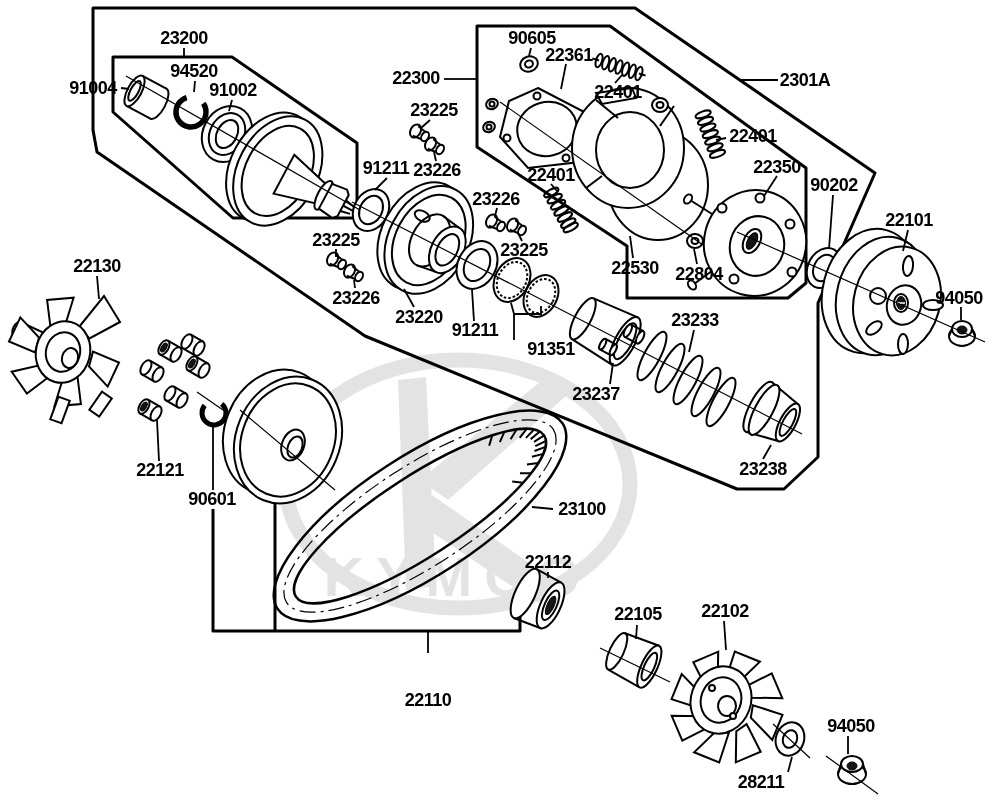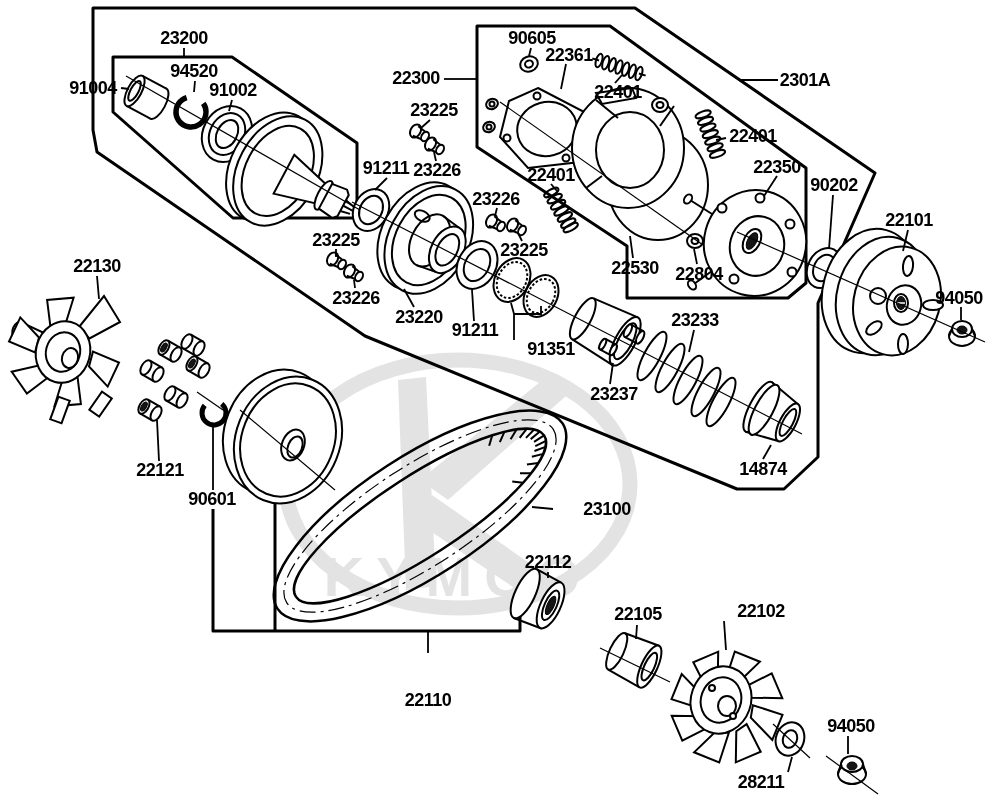--- a/index.html
+++ b/index.html
@@ -501,33 +501,33 @@
       <div class="part-label" style="left: 551px; top: 175px;">22401</div>
       <div class="part-label" style="left: 753px; top: 136px;">22401</div>
       <div class="part-label" style="left: 805px; top: 80px;">2301A</div>
       <div class="part-label" style="left: 777px; top: 167px;">22350</div>
       <div class="part-label" style="left: 834px; top: 185px;">90202</div>
       <div class="part-label" style="left: 909px; top: 220px;">22101</div>
       <div class="part-label" style="left: 959px; top: 298px;">94050</div>
       <div class="part-label" style="left: 635px; top: 268px;">22530</div>
       <div class="part-label" style="left: 699px; top: 274px;">22804</div>
       <div class="part-label" style="left: 695px; top: 320px;">23233</div>
-      <div class="part-label" style="left: 614px; top: 394px; text-align: right;">23237</div>
-      <div class="part-label" style="left: 763px; top: 469px;">14874</div>
+      <div class="part-label" style="left: 596px; top: 394px; text-align: right;">23237</div>
+      <div class="part-label" style="left: 763px; top: 469px;">23238</div>
       <div class="part-label" style="left: 336px; top: 240px;">23225</div>
       <div class="part-label" style="left: 356px; top: 298px;">23226</div>
       <div class="part-label" style="left: 496px; top: 199px;">23226</div>
       <div class="part-label" style="left: 524px; top: 250px;">23225</div>
       <div class="part-label" style="left: 419px; top: 317px;">23220</div>
       <div class="part-label" style="left: 475px; top: 330px;">91211</div>
       <div class="part-label" style="left: 515px; top: 349px; margin-left: 36px;">91351</div>
       <div class="part-label" style="left: 97px; top: 266px;">22130</div>
       <div class="part-label" style="left: 160px; top: 470px;">22121</div>
       <div class="part-label" style="left: 212px; top: 499px; text-align: right;">90601</div>
-      <div class="part-label" style="left: 582px; top: 509px; margin-left: 25px;">23100</div>
+      <div class="part-label" style="left: 582px; top: 509px;">23100</div>
       <div class="part-label" style="left: 548px; top: 562px;">22112</div>
       <div class="part-label" style="left: 428px; top: 700px;">22110</div>
       <div class="part-label" style="left: 638px; top: 614px; text-align: right;">22105</div>
-      <div class="part-label" style="left: 725px; top: 611px; margin-left: 36px;">22102</div>
+      <div class="part-label" style="left: 725px; top: 611px;">22102</div>
       <div class="part-label" style="left: 851px; top: 726px;">94050</div>
       <div class="part-label" style="left: 761px; top: 782px;">28211</div>
     </div>
 </div>
 
 </body></html>

